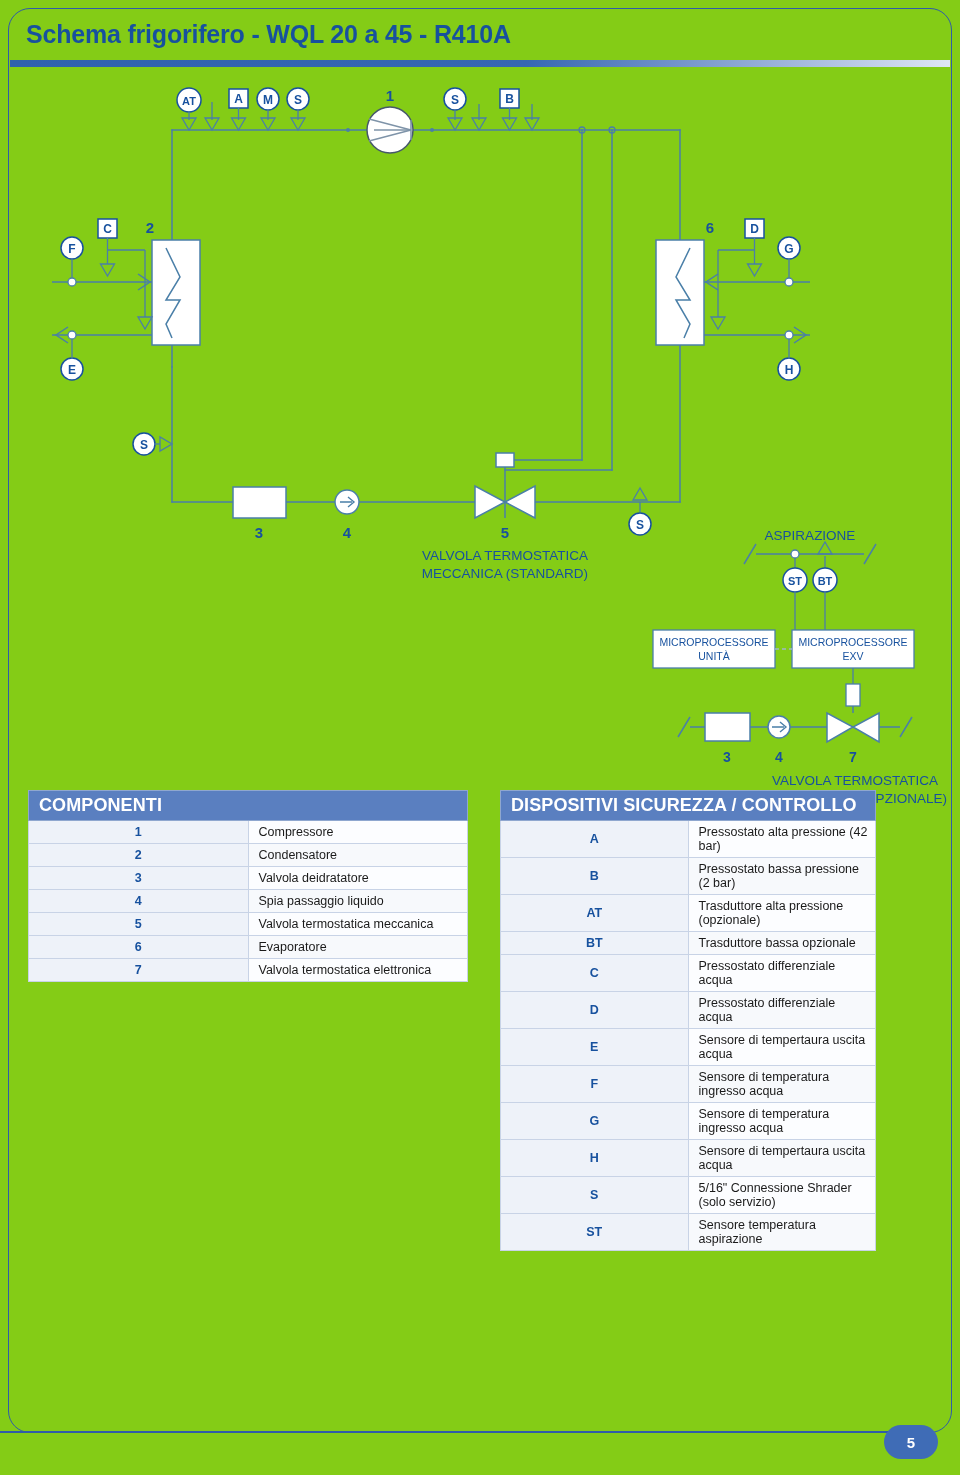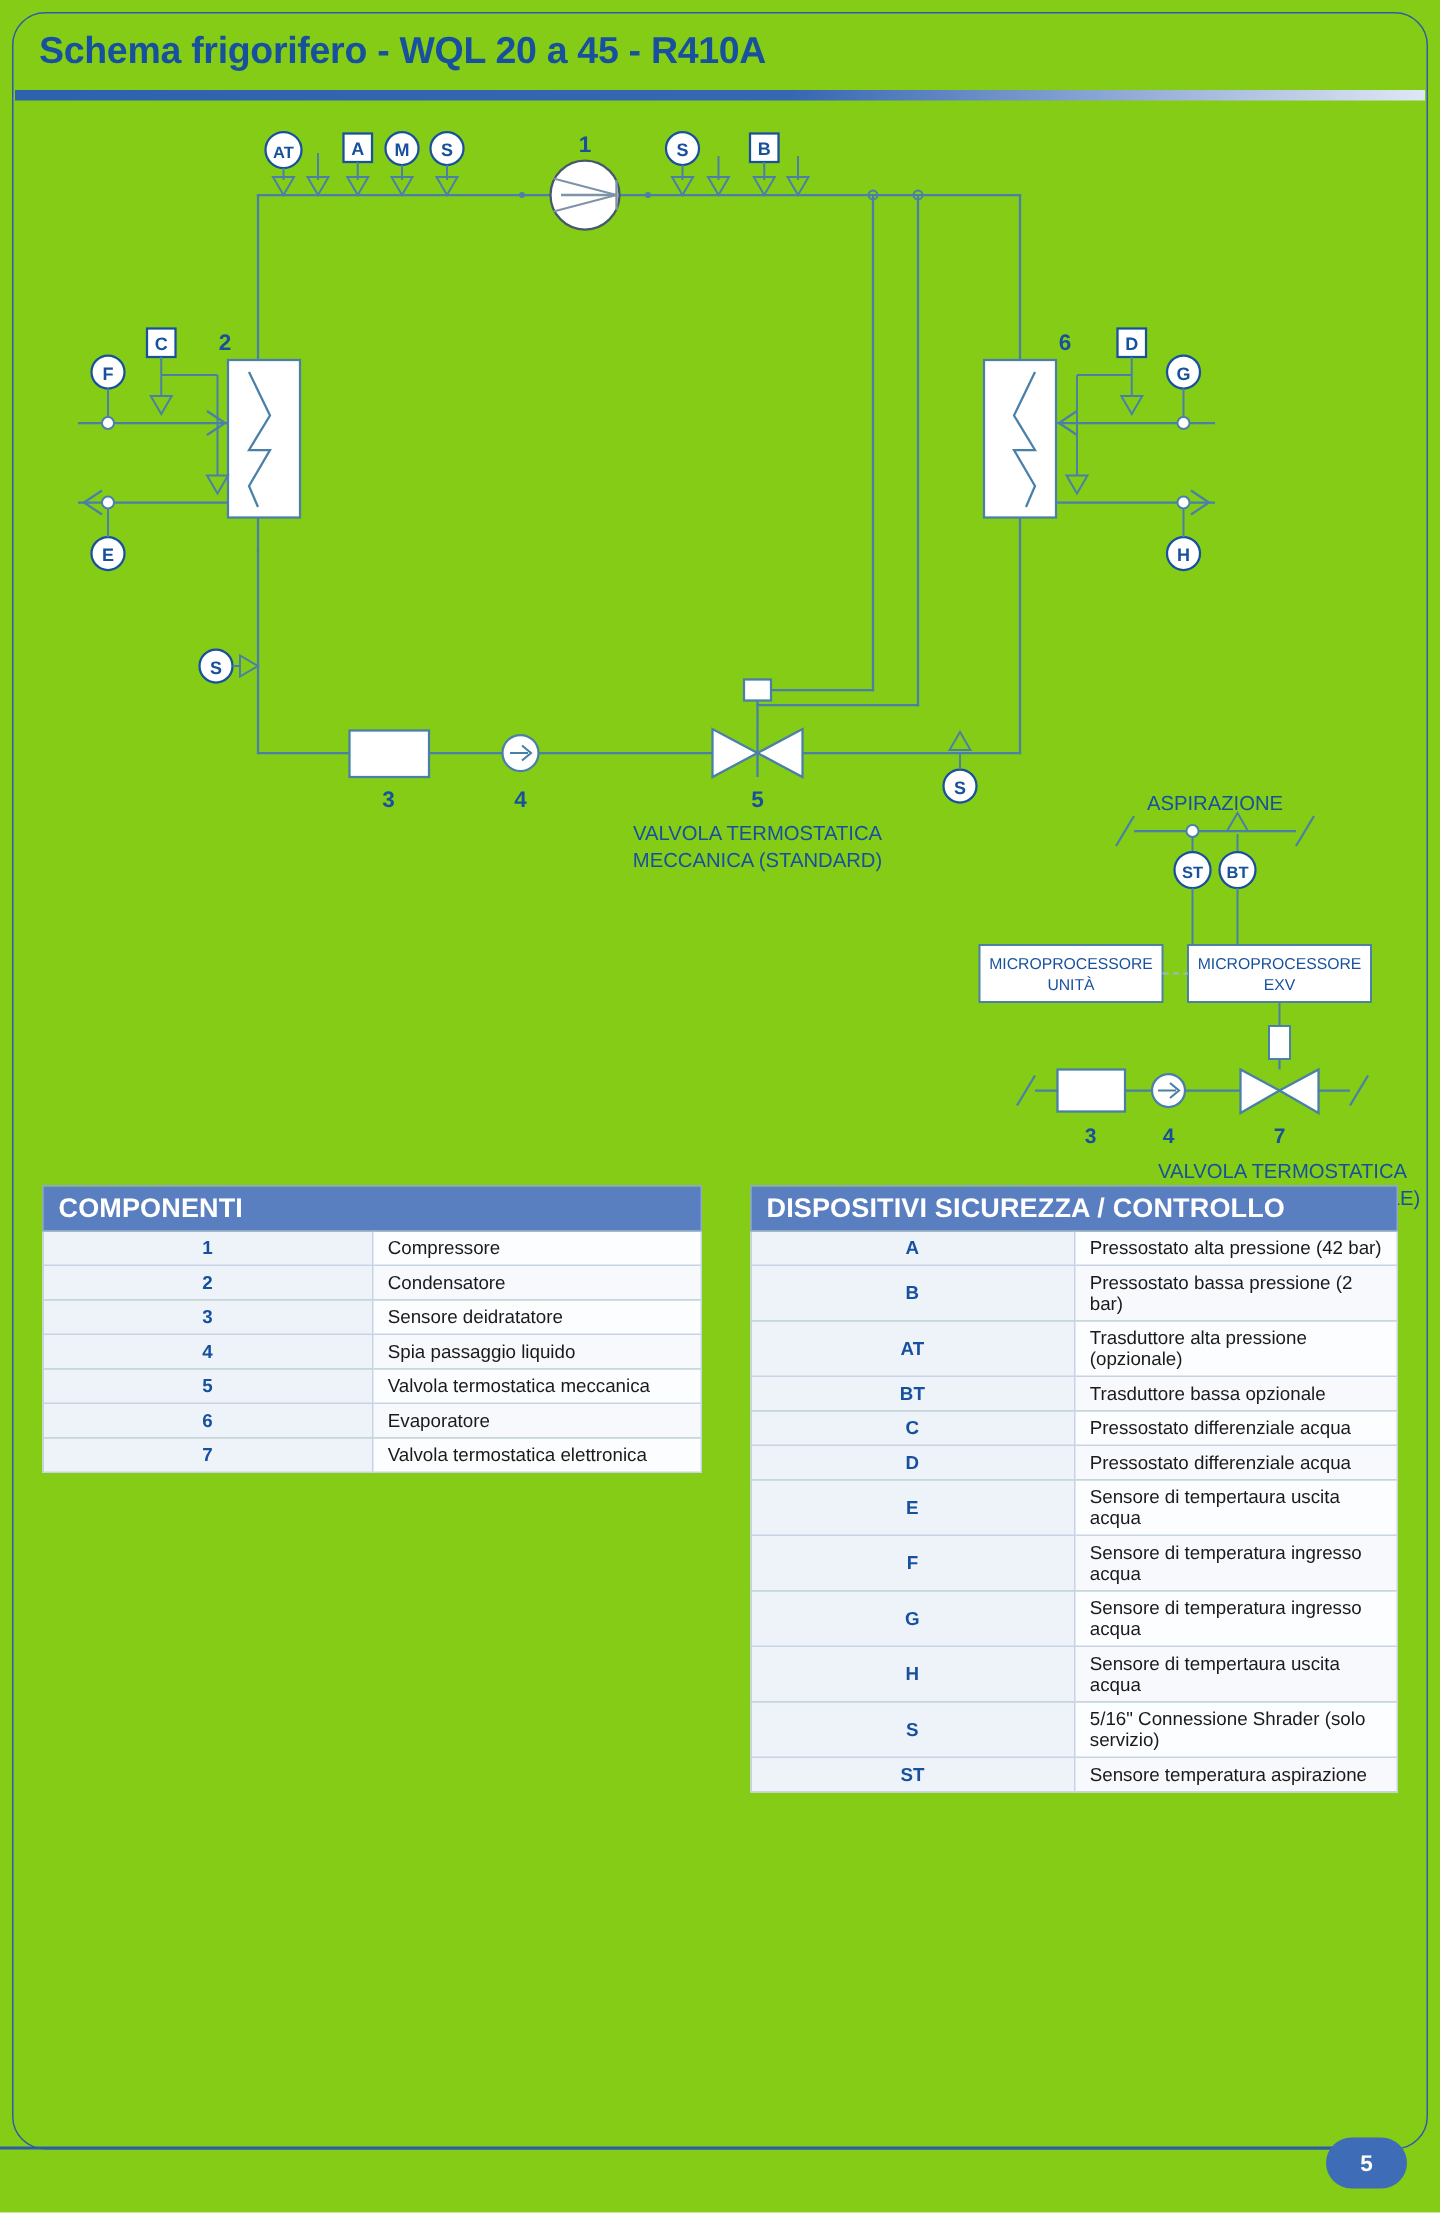--- a/index.html
+++ b/index.html
@@ -47,21 +47,21 @@
   }
   svg.diagram { display: block; }
 
   
   .legend {
     position: absolute;
     border-collapse: collapse;
     table-layout: fixed;
   }
   #tbl-componenti { left: 28px; top: 790px; width: 440px; }
-  #tbl-dispositivi { left: 500px; top: 790px; width: 432px; }
+  #tbl-dispositivi { left: 500px; top: 790px; width: 376px; }
 
   .legend thead th {
     background: #5a7fc0;
     color: #ffffff;
     font-size: 18px;
     font-weight: bold;
     text-align: left;
     padding: 4px 8px 4px 10px;
     letter-spacing: 0.1px;
     border: 1px solid #8fa7cf;
@@ -414,21 +414,21 @@
         <tr>
           <td class="key">1</td>
           <td class="desc">Compressore</td>
         </tr>
         <tr>
           <td class="key">2</td>
           <td class="desc">Condensatore</td>
         </tr>
         <tr>
           <td class="key">3</td>
-          <td class="desc">Sensore deidratatore</td>
+          <td class="desc">Valvola deidratatore</td>
         </tr>
         <tr>
           <td class="key">4</td>
           <td class="desc">Spia passaggio liquido</td>
         </tr>
         <tr>
           <td class="key">5</td>
           <td class="desc">Valvola termostatica meccanica</td>
         </tr>
         <tr>

